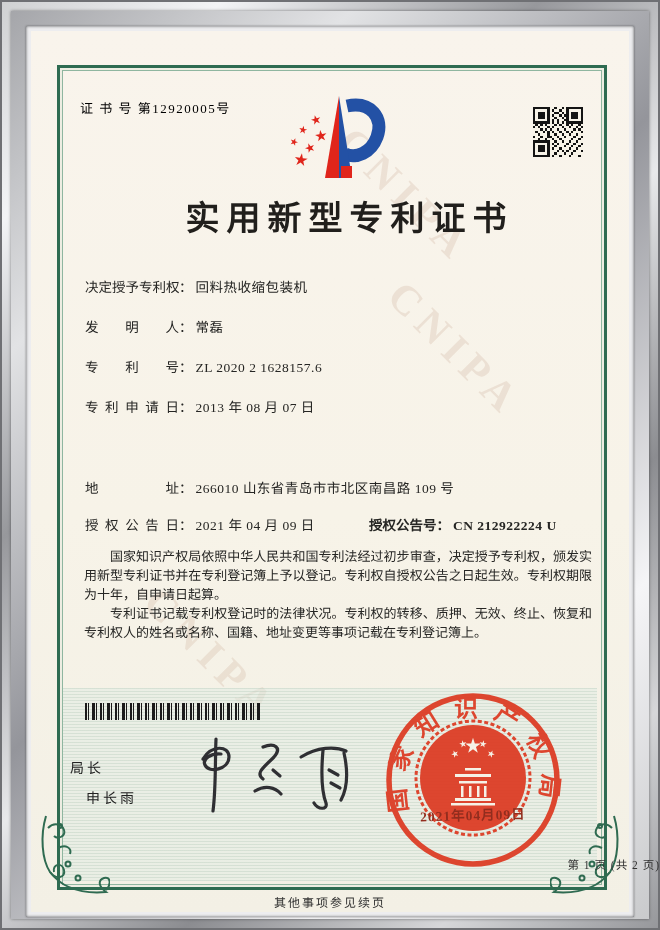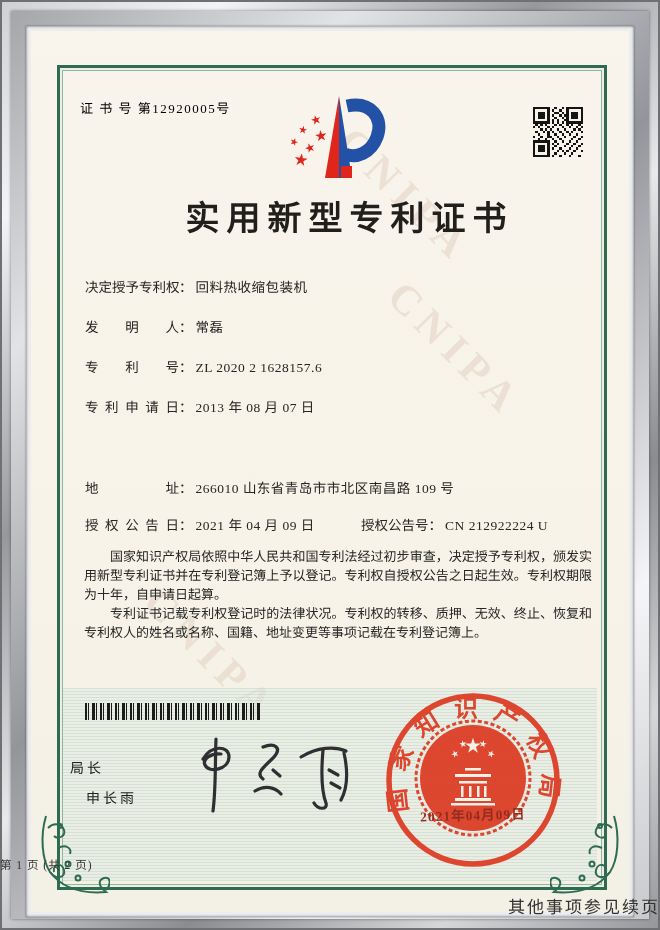--- a/index.html
+++ b/index.html
@@ -31,34 +31,34 @@
   .cert-no{position:absolute;left:80px;top:98px;font-size:13px;letter-spacing:1.5px;color:#000000;}
   .logo{position:absolute;left:268px;top:92px;}
   .qr{position:absolute;left:533px;top:107px;}
   .title{position:absolute;left:0;right:0;top:191px;text-align:center;
     font-size:34px;font-weight:bold;letter-spacing:7px;color:#211f1c;margin-left:39px;}
   
   .row{position:absolute;left:85px;white-space:nowrap;font-size:13.5px;color:#262624;}
   .lbl{display:inline-block;width:94px;text-align:justify;text-align-last:justify;}
   .colon{margin-right:3px;}
   .val{letter-spacing:.5px;margin-top:24px;}
-  .grant{position:absolute;left:276px;top:0;}
+  .grant{position:absolute;left:284px;top:0;font-weight:bold;}
   
   .paras{position:absolute;left:84px;top:547px;width:508px;font-size:13px;
     line-height:19px;text-align:justify;color:#262624;}
   .paras p{margin:0;text-indent:2em;}
   
   .barcode{position:absolute;left:85px;top:703px;width:176px;height:17px;
     background:repeating-linear-gradient(90deg,#1b1b1b 0 2px,transparent 2px 3px,#1b1b1b 3px 4px,transparent 4px 7px,#1b1b1b 7px 10px,transparent 10px 11px,#1b1b1b 11px 12px,transparent 12px 15px);}
   .director-title{position:absolute;left:70px;top:757px;font-size:14px;letter-spacing:3px;color:#222;}
   .director-name{position:absolute;left:86px;top:787px;font-size:14px;letter-spacing:3px;color:#222;}
   .signature{position:absolute;left:185px;top:733px;}
   .seal{position:absolute;left:383px;top:690px;opacity:.93;}
-  .page-info{position:absolute;left:0;right:0;top:856px;text-align:left;font-size:11.5px;color:#333;letter-spacing:1px;}
-  .note{position:absolute;left:0;right:0;top:893px;text-align:right;font-size:17px;color:#333;letter-spacing:2px;}
+  .page-info{position:absolute;left:0;right:0;top:856px;text-align:right;font-size:11.5px;color:#333;letter-spacing:1px;}
+  .note{position:absolute;left:0;right:0;top:893px;text-align:center;font-size:12px;color:#333;letter-spacing:2px;}
   .orn{position:absolute;}
 </style>
 </head>
 <body>
 
 <div class="canvas">
   <div class="frame"></div>
   <div class="frame-mid"></div>
   <div class="frame-lip"></div>
   <div class="paper"></div>

